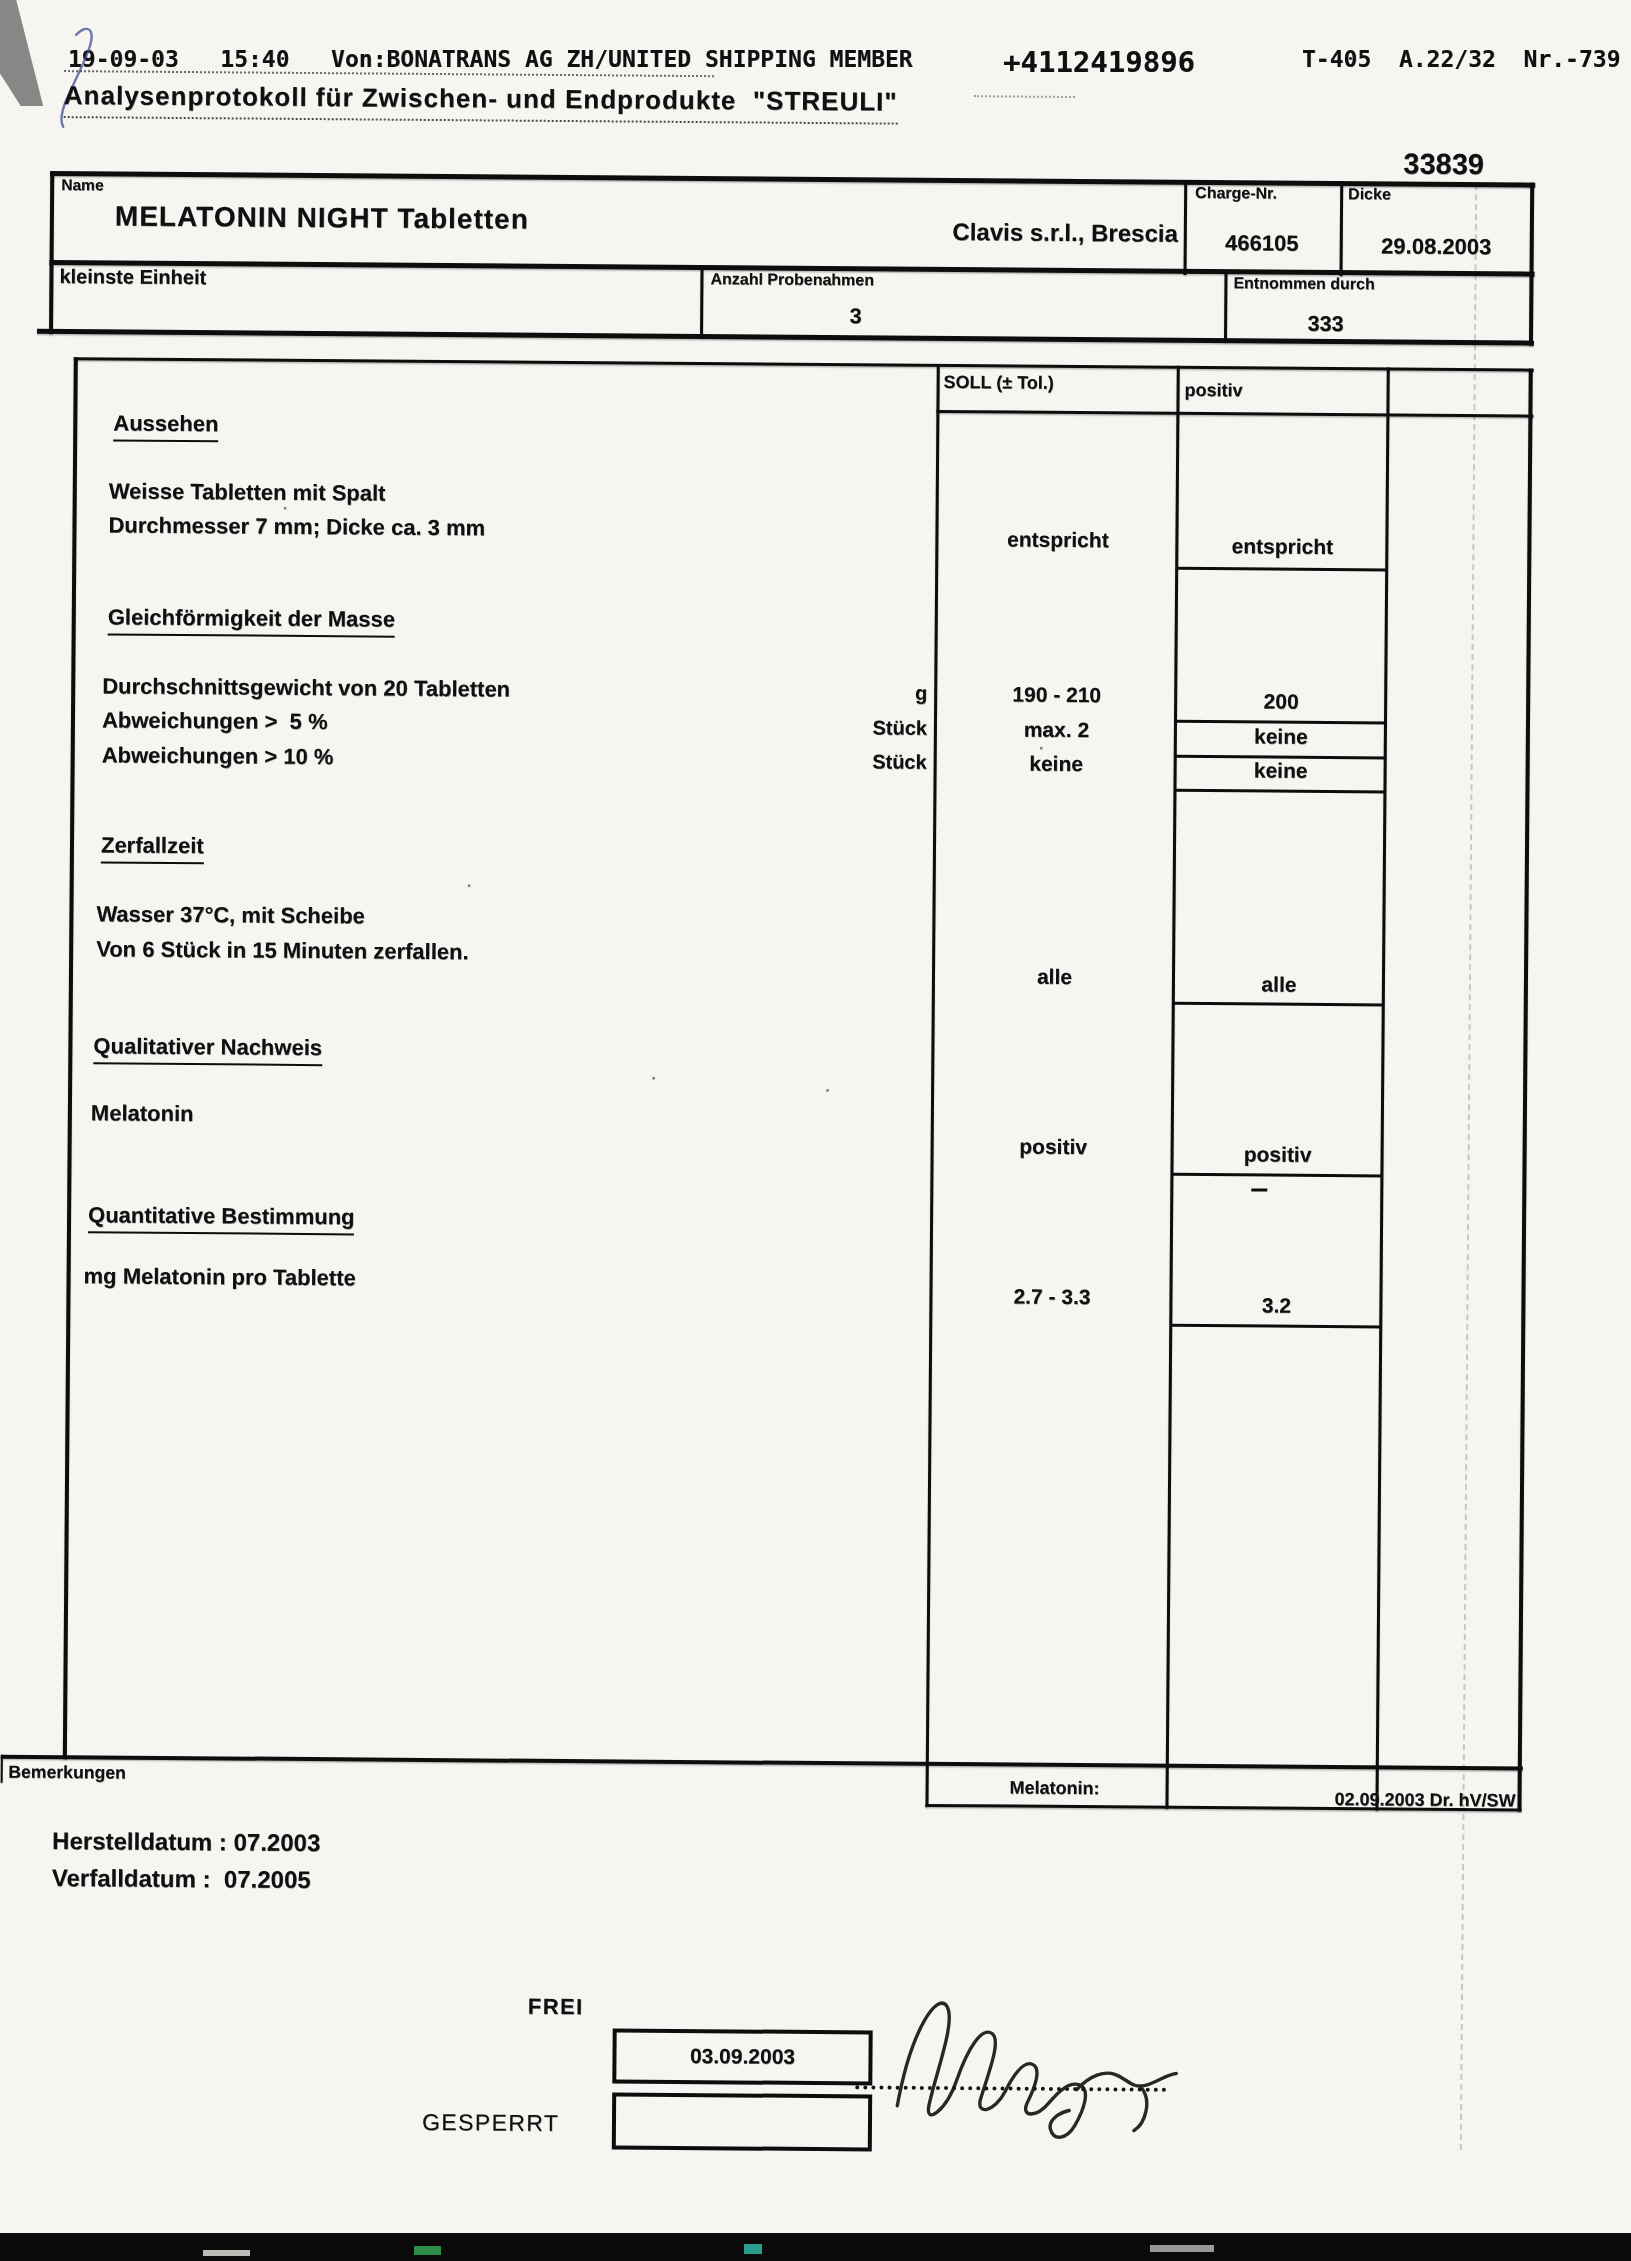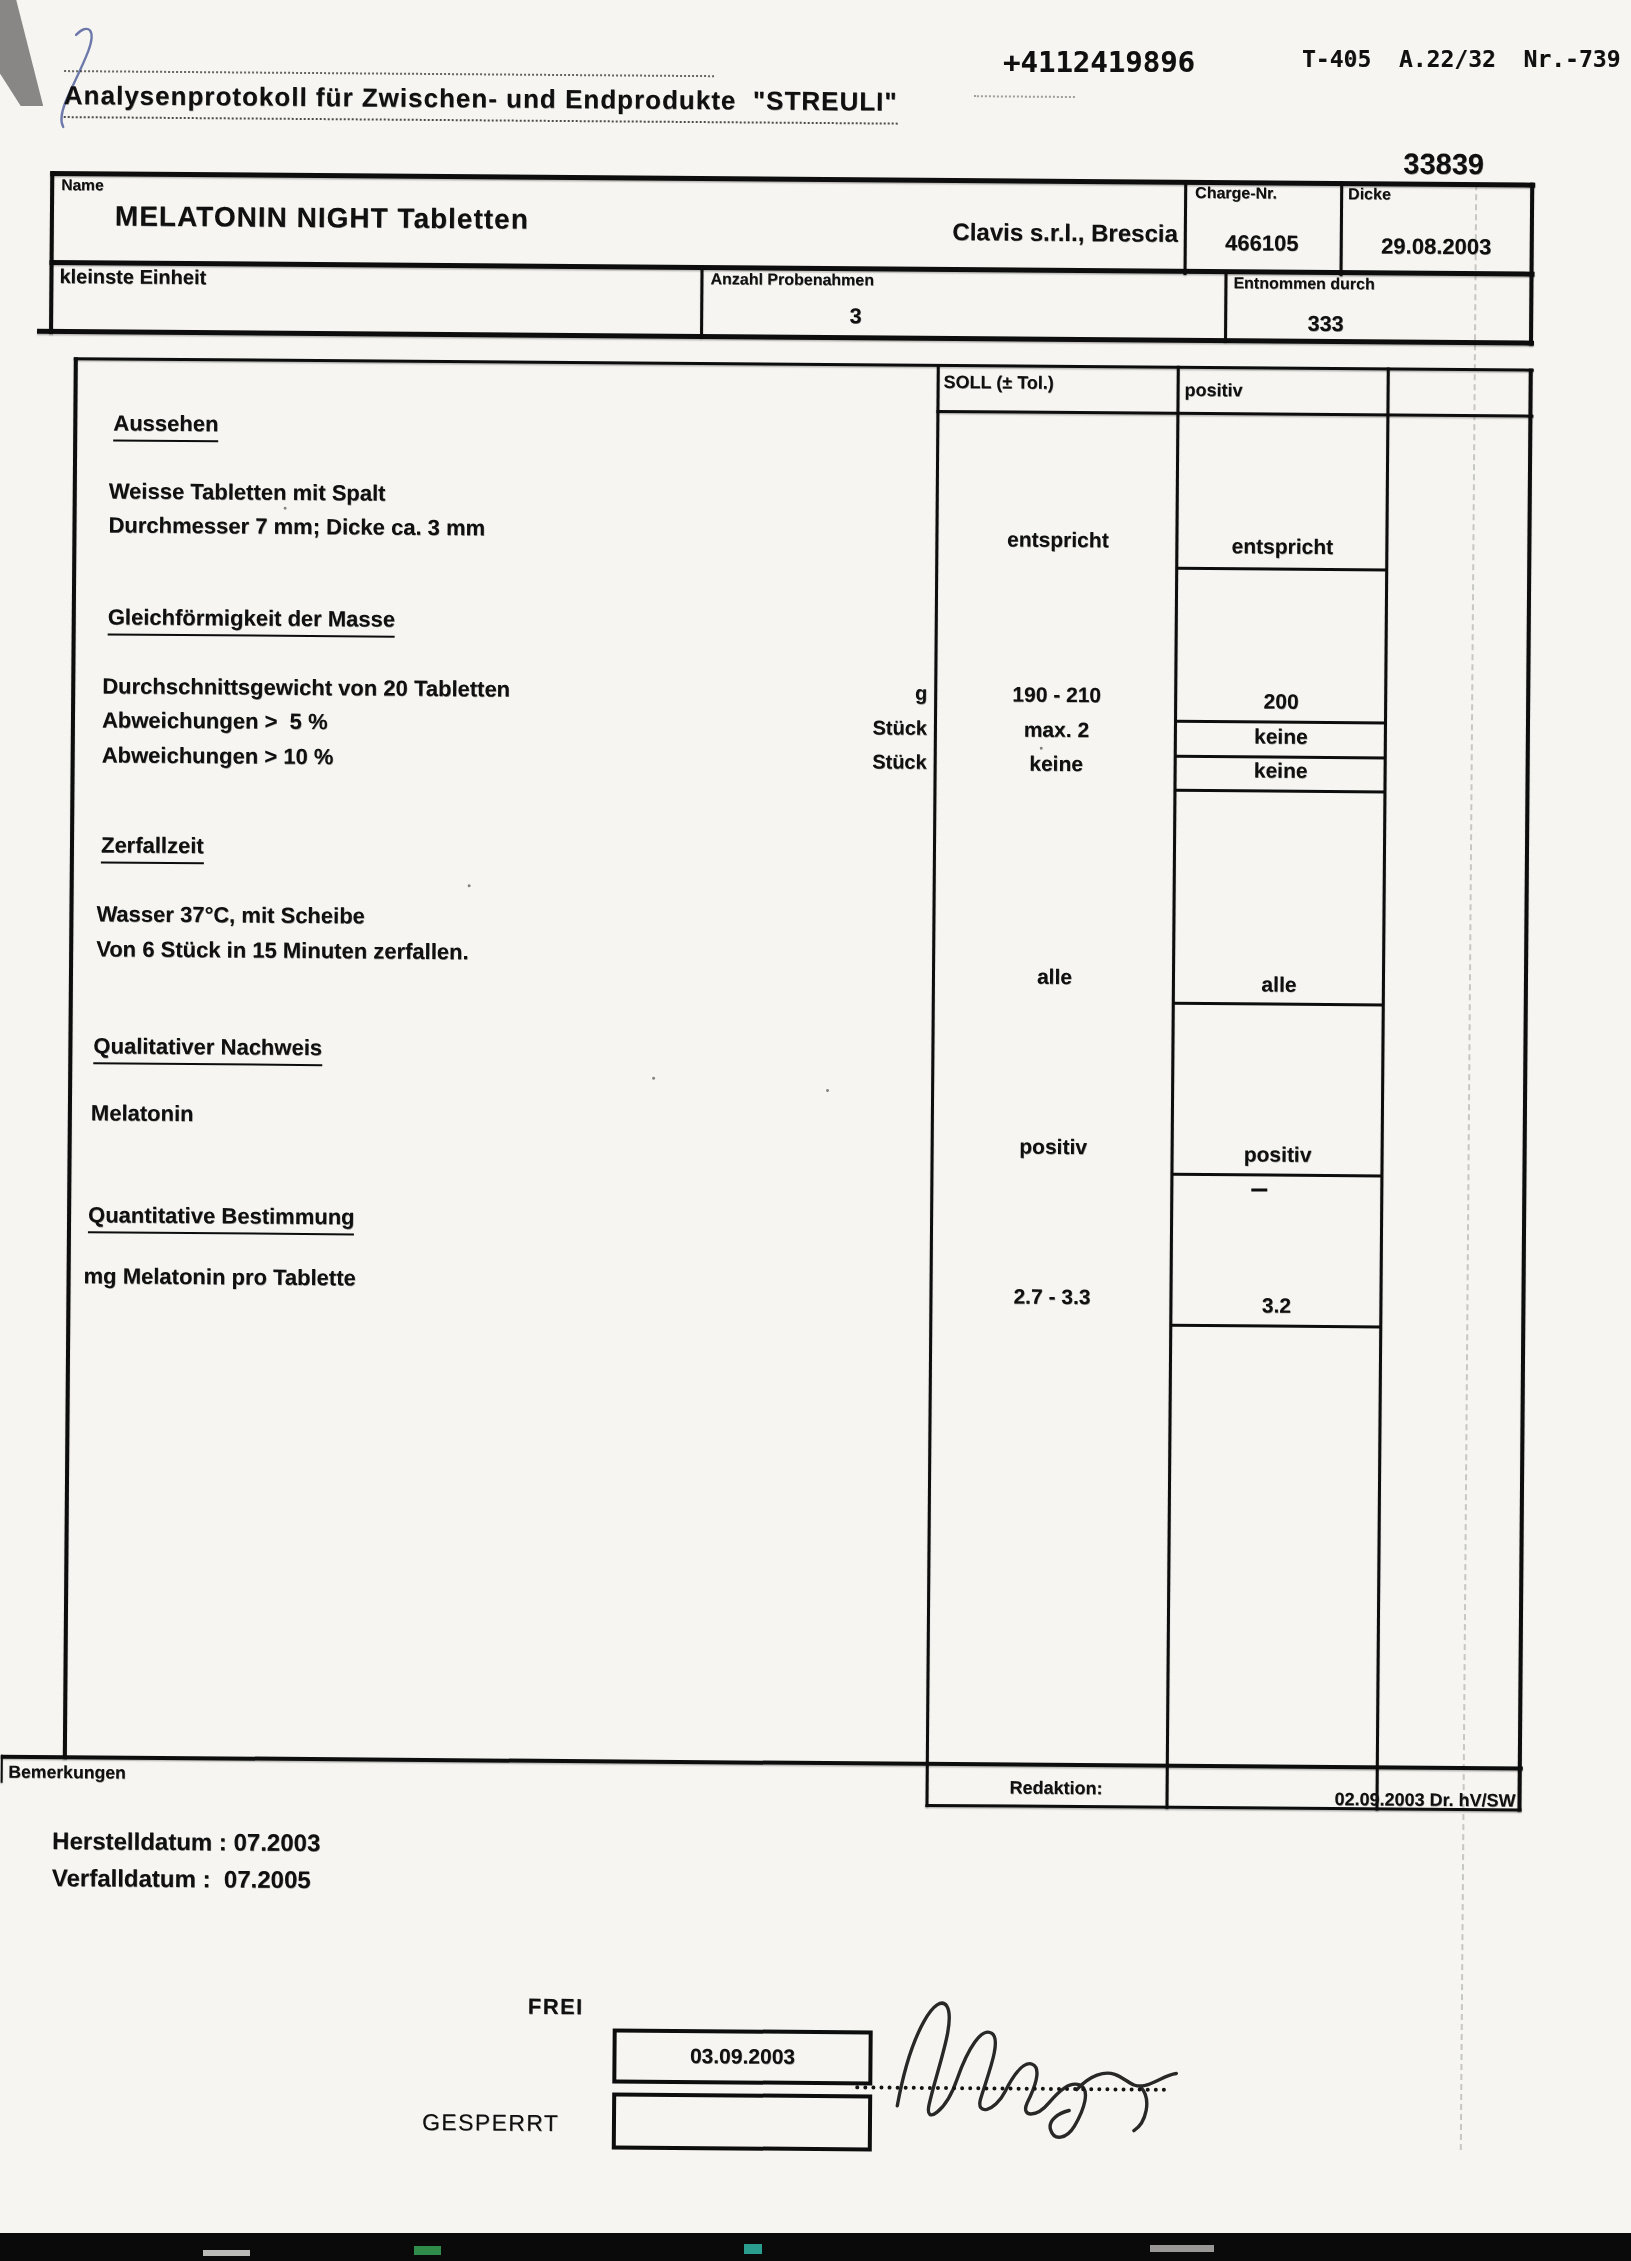--- a/index.html
+++ b/index.html
@@ -19,20 +19,21 @@
   .dots{position:absolute;border-top:2.7px dotted rgba(25,25,25,.65);height:0;}
   .box{position:absolute;border:4.7px solid #0d0d0d;display:flex;align-items:center;justify-content:center;}
   .spk{position:absolute;}
   .dot{position:absolute;width:3.4px;height:3.4px;border-radius:50%;background:#222;opacity:.55;}
 </style>
 </head>
 <body>
 
 <div class="page">
 
+  <div class="t mono" style="left:68px;top:46px;font-size:23px;">19-09-03   15:40   Von:BONATRANS AG ZH/UNITED SHIPPING MEMBER</div>
   <div class="t mono" style="left:1003px;top:46px;font-size:29px;">+4112419896</div>
   <div class="t mono" style="left:1302px;top:46px;font-size:23px;text-align:center;">T-405  A.22/32  Nr.-739</div>
 
   <svg style="position:absolute;left:53px;top:20px;" width="57" height="115" viewBox="0 0 84 170">
     <path d="M34,22 C52,4 64,14 52,46 C42,72 28,98 18,122 C12,138 10,150 15,158" fill="none" stroke="#3d4f92" stroke-width="3.5" stroke-linecap="round" opacity="0.75"></path>
   </svg>
 
   <div style="position:absolute;left:-6.8px;top:-8px;width:50px;height:114px;background:#1a1a1a;opacity:.5;clip-path:polygon(0 0,42% 0,100% 100%,55% 100%,0 62%);"></div>
 
   <div class="scan">
@@ -125,21 +126,21 @@
     <div class="t c" style="left:1183px;top:1284px;width:206px;font-size:21px;">3.2</div>
     <div class="ul" style="left:1181px;top:1315px;width:210px;"></div>
 
     <div class="dot" style="left:474px;top:881px;"></div>
     <div class="dot" style="left:660px;top:1072px;"></div>
     <div class="dot" style="left:834px;top:1083px;"></div>
     <div class="dot" style="left:1045px;top:739px;"></div>
     <div class="dot" style="left:287px;top:505px;"></div>
 
     <div class="t" style="left:21.7px;top:1762px;font-size:17.6px;">Bemerkungen</div>
-    <div class="t" style="left:1023px;top:1770px;font-size:18px;">Redaktion:</div>
+    <div class="t" style="left:1023px;top:1770px;font-size:18px;">Melatonin:</div>
     <div class="t r" style="left:1272px;top:1779px;width:257px;font-size:18px;">02.09.2003 Dr. hV/SW</div>
 
     <div class="t" style="left:66px;top:1827px;font-size:24px;">Herstelldatum : 07.2003</div>
     <div class="t" style="left:66px;top:1864px;font-size:24px;">Verfalldatum :  07.2005</div>
 
     <div class="t" style="left:543px;top:1990px;font-size:22px;font-weight:700;letter-spacing:1.4px;">FREI</div>
     <div class="box" style="left:628px;top:2024px;width:252px;height:47px;">
       <span class="t" style="position:static;font-size:21px;">03.09.2003</span>
     </div>
     <div class="t" style="left:438px;top:2106px;font-size:23px;font-weight:400;letter-spacing:1.4px;">GESPERRT</div>

